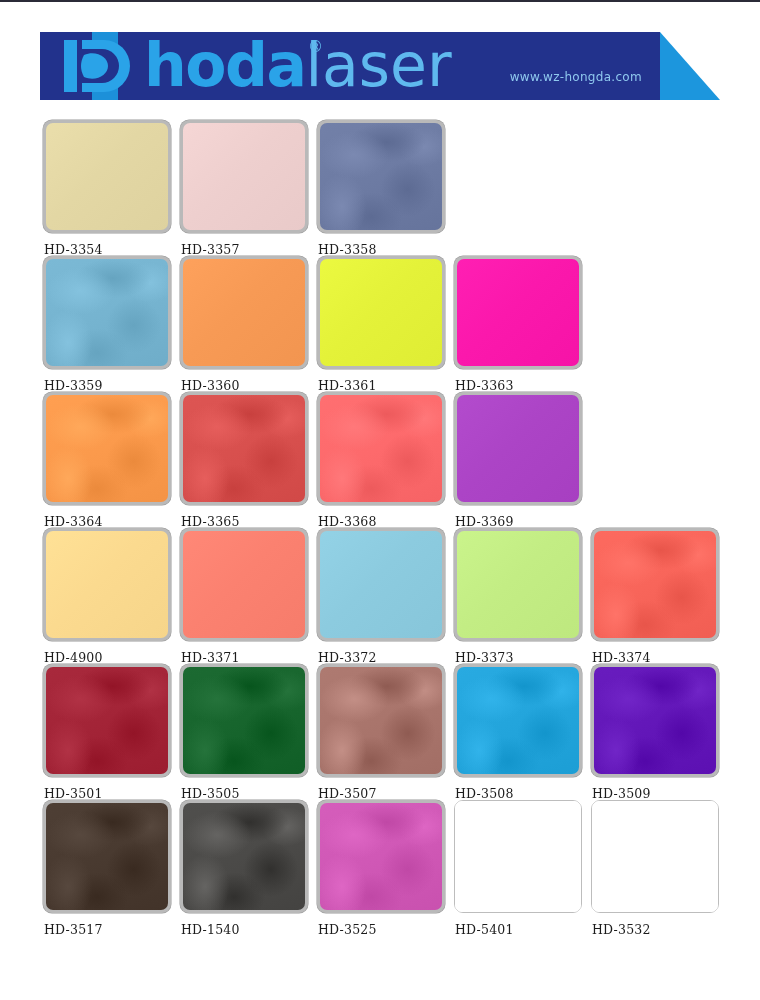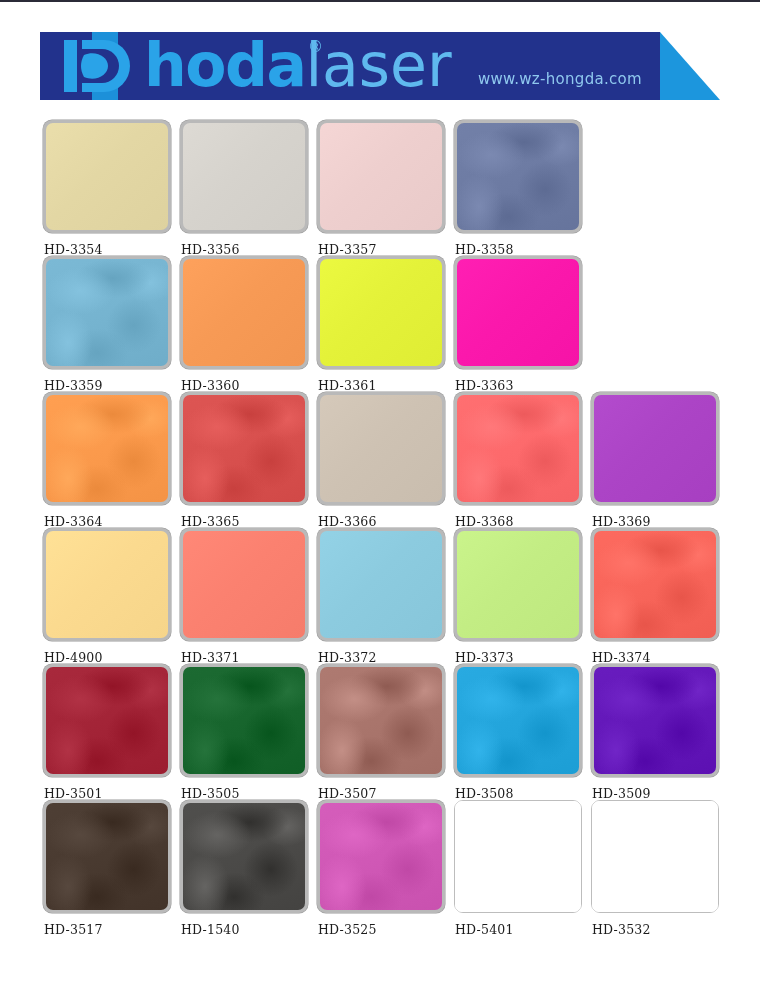--- a/index.html
+++ b/index.html
@@ -84,21 +84,21 @@
     left: 268px; top: 6px;
     font-family: "DejaVu Sans", sans-serif;
     font-size: 15px;
     color: #5fb9ee;
   }
 
   #banner-url {
     position: absolute;
     right: 78px; top: 38px;
     font-family: "DejaVu Sans", sans-serif;
-    font-size: 15px;
+    font-size: 12px;
     color: #8fc8ee;
     letter-spacing: .3px;
     white-space: nowrap;
   }
 
   
   #grid {
     position: absolute;
     left: 43px;
     top: 118px;
@@ -180,26 +180,20 @@
   <div id="grid">
       <div class="grid-row">
         <div class="cell">
           <div class="chip-frame">
             <div class="chip" style="background: linear-gradient(135deg, rgb(234, 222, 171) 0%, rgb(227, 215, 164) 45%, rgb(222, 210, 159) 100%);"></div>
           </div>
           <div class="label">HD-3354</div>
         </div>
         <div class="cell">
           <div class="chip-frame">
-            <div class="chip" style="background: linear-gradient(135deg, rgb(221, 218, 212) 0%, rgb(214, 211, 205) 45%, rgb(209, 206, 200) 100%);"></div>
-          </div>
-          <div class="label">HD-3356</div>
-        </div>
-        <div class="cell">
-          <div class="chip-frame">
             <div class="chip" style="background: linear-gradient(135deg, rgb(245, 214, 213) 0%, rgb(238, 207, 206) 45%, rgb(233, 202, 201) 100%);"></div>
           </div>
           <div class="label">HD-3357</div>
         </div>
         <div class="cell">
           <div class="chip-frame">
             <div class="chip" style="background: radial-gradient(55px 38px at 28% 30%, rgb(123, 137, 177) 0%, transparent 62%), radial-gradient(46px 46px at 72% 62%, rgb(93, 107, 147) 0%, transparent 60%), radial-gradient(60px 30px at 55% 18%, rgb(93, 107, 147) 0%, transparent 65%), radial-gradient(38px 52px at 18% 78%, rgb(123, 137, 177) 0%, transparent 64%), radial-gradient(44px 34px at 85% 22%, rgb(123, 137, 177) 0%, transparent 58%), radial-gradient(50px 40px at 42% 88%, rgb(93, 107, 147) 0%, transparent 62%), linear-gradient(160deg, rgb(114, 128, 168) 0%, rgb(109, 123, 163) 50%, rgb(102, 116, 156) 100%);"></div>
           </div>
           <div class="label">HD-3358</div>
         </div>
@@ -235,26 +229,20 @@
           <div class="chip-frame">
             <div class="chip" style="background: radial-gradient(55px 38px at 28% 30%, rgb(255, 168, 90) 0%, transparent 62%), radial-gradient(46px 46px at 72% 62%, rgb(235, 138, 60) 0%, transparent 60%), radial-gradient(60px 30px at 55% 18%, rgb(235, 138, 60) 0%, transparent 65%), radial-gradient(38px 52px at 18% 78%, rgb(255, 168, 90) 0%, transparent 64%), radial-gradient(44px 34px at 85% 22%, rgb(255, 168, 90) 0%, transparent 58%), radial-gradient(50px 40px at 42% 88%, rgb(235, 138, 60) 0%, transparent 62%), linear-gradient(160deg, rgb(255, 159, 81) 0%, rgb(251, 154, 76) 50%, rgb(244, 147, 69) 100%);"></div>
           </div>
           <div class="label">HD-3364</div>
         </div>
         <div class="cell">
           <div class="chip-frame">
             <div class="chip" style="background: radial-gradient(55px 38px at 28% 30%, rgb(230, 94, 92) 0%, transparent 62%), radial-gradient(46px 46px at 72% 62%, rgb(200, 64, 62) 0%, transparent 60%), radial-gradient(60px 30px at 55% 18%, rgb(200, 64, 62) 0%, transparent 65%), radial-gradient(38px 52px at 18% 78%, rgb(230, 94, 92) 0%, transparent 64%), radial-gradient(44px 34px at 85% 22%, rgb(230, 94, 92) 0%, transparent 58%), radial-gradient(50px 40px at 42% 88%, rgb(200, 64, 62) 0%, transparent 62%), linear-gradient(160deg, rgb(221, 85, 83) 0%, rgb(216, 80, 78) 50%, rgb(209, 73, 71) 100%);"></div>
           </div>
           <div class="label">HD-3365</div>
-        </div>
-        <div class="cell">
-          <div class="chip-frame">
-            <div class="chip" style="background: linear-gradient(135deg, rgb(213, 201, 186) 0%, rgb(206, 194, 179) 45%, rgb(201, 189, 174) 100%);"></div>
-          </div>
-          <div class="label">HD-3366</div>
         </div>
         <div class="cell">
           <div class="chip-frame">
             <div class="chip" style="background: radial-gradient(55px 38px at 28% 30%, rgb(255, 120, 122) 0%, transparent 62%), radial-gradient(46px 46px at 72% 62%, rgb(237, 90, 92) 0%, transparent 60%), radial-gradient(60px 30px at 55% 18%, rgb(237, 90, 92) 0%, transparent 65%), radial-gradient(38px 52px at 18% 78%, rgb(255, 120, 122) 0%, transparent 64%), radial-gradient(44px 34px at 85% 22%, rgb(255, 120, 122) 0%, transparent 58%), radial-gradient(50px 40px at 42% 88%, rgb(237, 90, 92) 0%, transparent 62%), linear-gradient(160deg, rgb(255, 111, 113) 0%, rgb(253, 106, 108) 50%, rgb(246, 99, 101) 100%);"></div>
           </div>
           <div class="label">HD-3368</div>
         </div>
         <div class="cell">
           <div class="chip-frame">
             <div class="chip" style="background: linear-gradient(135deg, rgb(179, 75, 205) 0%, rgb(172, 68, 198) 45%, rgb(167, 63, 193) 100%);"></div>

